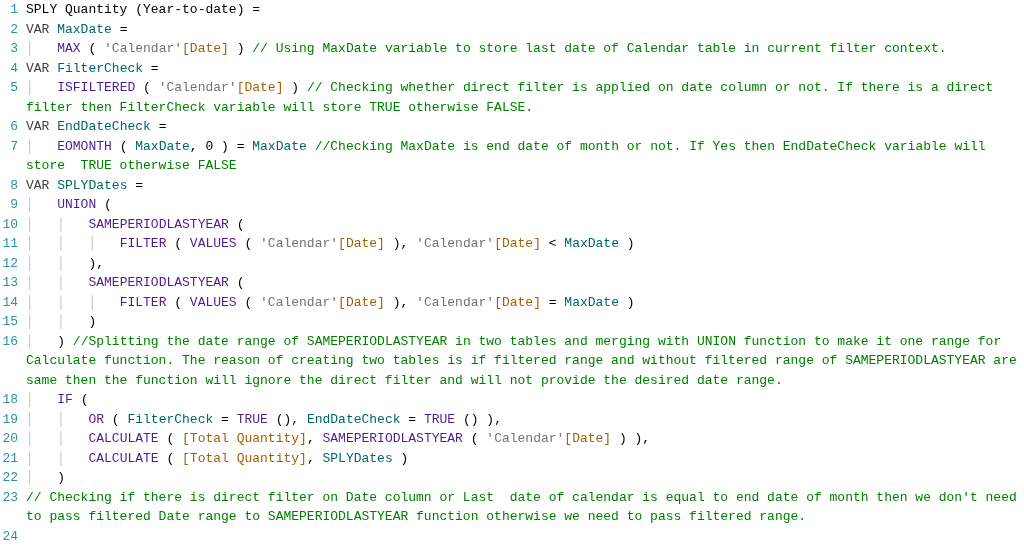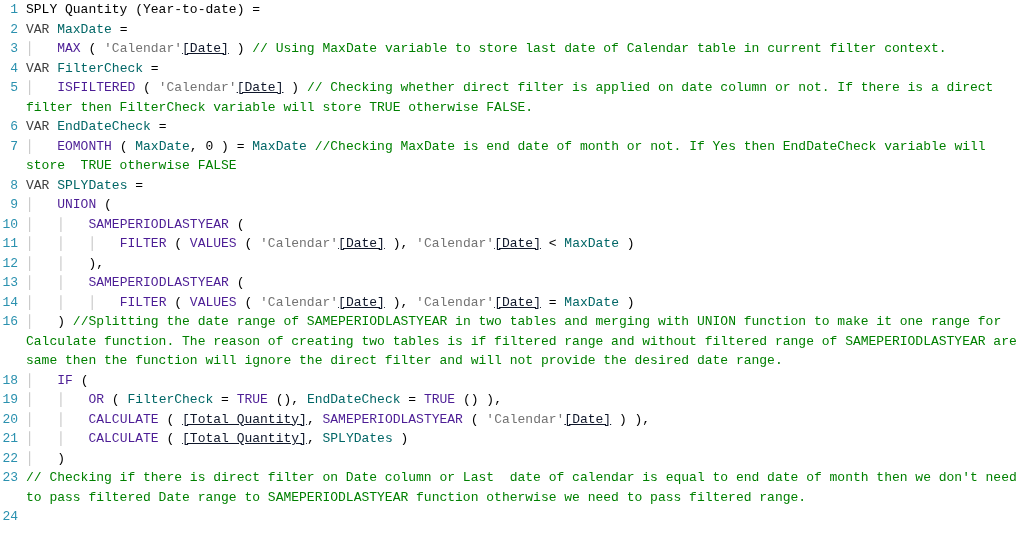--- a/index.html
+++ b/index.html
@@ -37,21 +37,21 @@
       flex: 1;
       white-space: pre-wrap;
       word-wrap: break-word;
       padding-left: 2px;
     }
     .kw { color: #404040; }          
     .fn { color: #4c1d95; }          
     .ident { color: #006666; text-align: center; }       
     .str { color: #737373; }         
     .comment { color: #008000; text-align: center; }     
-    .brack { color: #0f172a; text-decoration: underline; }          
+    .brack { color: #a16207; }          
     .plain { color: #000000; }
     .guide { color: #bfbfbf; }
   </style>
 </head>
 <body>
 
 <div class="editor" id="editor-root">
 <div class="line">
       <div class="gutter">1</div>
       <div class="content"><span class="plain">SPLY Quantity (Year-to-date) =</span></div>
@@ -102,20 +102,24 @@
     </div>
     <div class="line">
       <div class="gutter">13</div>
       <div class="content"><span class="guide">│   │   </span><span class="plain"></span><span class="fn">SAMEPERIODLASTYEAR</span><span class="plain"> (</span></div>
     </div>
     <div class="line">
       <div class="gutter">14</div>
       <div class="content"><span class="guide">│   │   │   </span><span class="plain"></span><span class="fn">FILTER</span><span class="plain"> ( </span><span class="fn">VALUES</span><span class="plain"> ( </span><span class="str">'Calendar'</span><span class="brack">[Date]</span><span class="plain"> ), </span><span class="str">'Calendar'</span><span class="brack">[Date]</span><span class="plain"> = </span><span class="ident">MaxDate</span><span class="plain"> )</span></div>
     </div>
     <div class="line">
+      <div class="gutter">15</div>
+      <div class="content"><span class="guide">│   │   </span><span class="plain">)</span></div>
+    </div>
+    <div class="line">
       <div class="gutter">16</div>
       <div class="content"><span class="guide">│   </span><span class="plain">) </span><span class="comment">//Splitting the date range of SAMEPERIODLASTYEAR in two tables and merging with UNION function to make it one range for Calculate function. The reason of creating two tables is if filtered range and without filtered range of SAMEPERIODLASTYEAR are same then the function will ignore the direct filter and will not provide the desired date range.</span></div>
     </div>
     <div class="line">
       <div class="gutter">18</div>
       <div class="content"><span class="guide">│   </span><span class="plain"></span><span class="fn">IF</span><span class="plain"> (</span></div>
     </div>
     <div class="line">
       <div class="gutter">19</div>
       <div class="content"><span class="guide">│   │   </span><span class="plain"></span><span class="fn">OR</span><span class="plain"> ( </span><span class="ident">FilterCheck</span><span class="plain"> = </span><span class="fn">TRUE</span><span class="plain"> (), </span><span class="ident">EndDateCheck</span><span class="plain"> = </span><span class="fn">TRUE</span><span class="plain"> () ),</span></div>

